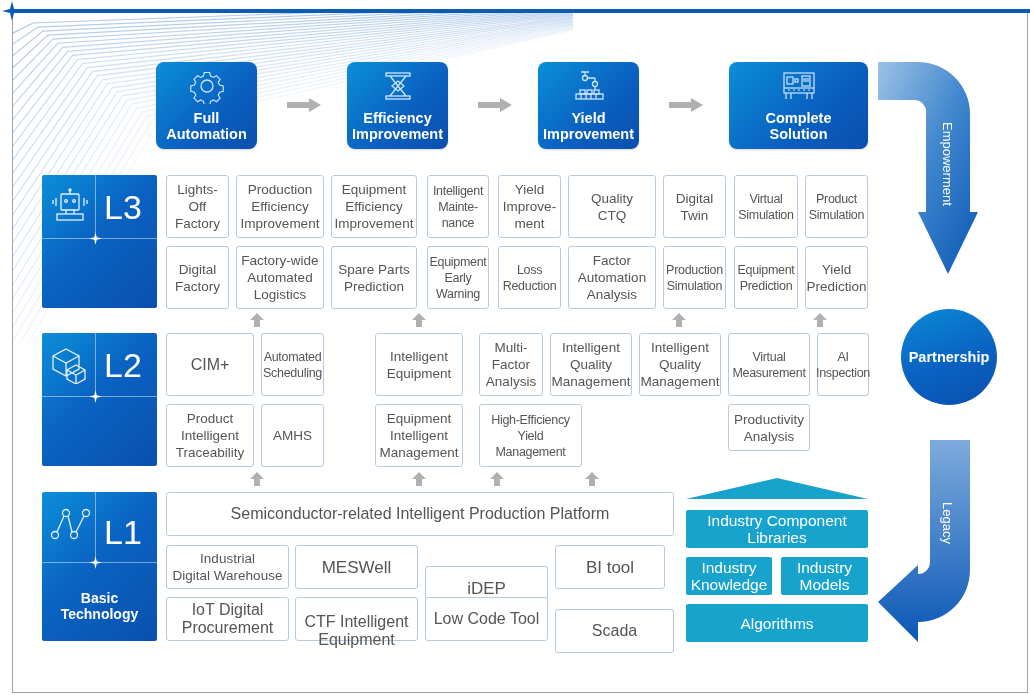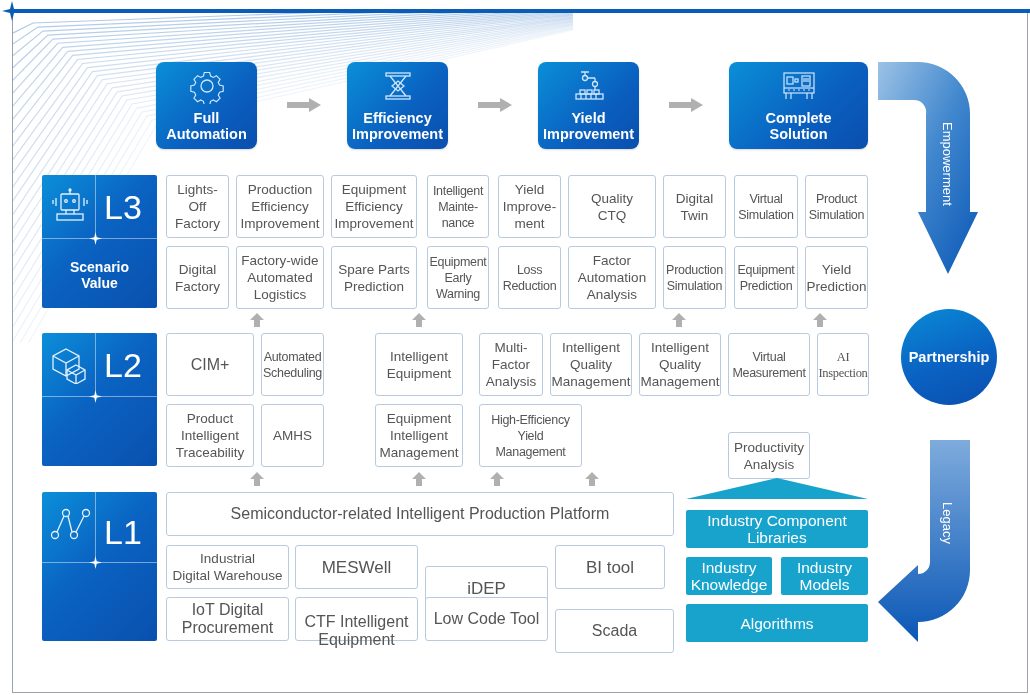--- a/index.html
+++ b/index.html
@@ -190,24 +190,20 @@
       <path d="M6 10v8 M34 10v8 M3 12v4 M37 12v4"></path>
     <path d="M16 22v4 M24 22v4"></path>
       <rect x="7" y="26" width="26" height="6"></rect>
   </svg>
   <div class="vline"></div>
   <div class="code">L3</div>
   <div class="hline"></div>
   <svg class="spark" viewBox="0 0 13 13">
       <path d="M6.5 0 L7.7 5.3 L13 6.5 L7.7 7.7 L6.5 13 L5.3 7.7 L0 6.5 L5.3 5.3 Z" fill="#fff"></path>
     </svg>
-  <div class="name" style="top:84px;">
-      <div>Scenario</div>
-      <div>Value</div>
-    </div>
 </div>
 
 <div class="level" style="top:333px;height:133px;">
   <svg class="icon" width="40" height="38" viewBox="0 0 40 38" fill="none" stroke="#e5f1fc" stroke-width="1.3">
     <path d="M16 3 L29 10 V23 L16 30 L3 23 V10 Z M3 10 L16 17 L29 10 M16 17 V30"></path>
     <path d="M26 19 L35 24 V33 L26 38 L17 33 V24 Z M17 24 L26 29 L35 24 M26 29 V38"></path>
   </svg>
   <div class="vline"></div>
   <div class="code">L2</div>
   <div class="hline"></div>
@@ -223,20 +219,24 @@
       <circle cx="24" cy="30" r="3.5"></circle>
       <circle cx="36" cy="8" r="3.5"></circle>
     <path d="M7 27 L14 11 M18 11 L22 27 M26 27 L34 11"></path>
   </svg>
   <div class="vline" style="height:70px;"></div>
   <div class="code" style="top:22px;">L1</div>
   <div class="hline" style="top:70px;"></div>
   <svg class="spark" style="top:64px;" viewBox="0 0 13 13">
       <path d="M6.5 0 L7.7 5.3 L13 6.5 L7.7 7.7 L6.5 13 L5.3 7.7 L0 6.5 L5.3 5.3 Z" fill="#fff"></path>
     </svg>
+  <div class="name" style="top:98px;">
+      <div>Basic</div>
+      <div>Technology</div>
+    </div>
 </div>
 
 <div id="l3boxes">
     <div class="box" style="left: 166px; top: 175px; width: 63px; height: 63px;">
       <span style="white-space: pre-line;">Lights-Off
 Factory</span>
     </div>
     <div class="box" style="left: 236px; top: 175px; width: 88px; height: 63px;">
       <span style="white-space: pre-line;">Production
 Efficiency
@@ -339,42 +339,42 @@
     <div class="box" style="left: 639px; top: 333px; width: 82px; height: 63px;">
       <span style="white-space: pre-line;">Intelligent
 Quality
 Management</span>
     </div>
     <div class="box sm" style="left: 728px; top: 333px; width: 82px; height: 63px;">
       <span style="white-space: pre-line;">Virtual
 Measurement</span>
     </div>
     <div class="box sm" style="left: 817px; top: 333px; width: 52px; height: 63px;">
-      <span style="white-space: pre-line; font-family: Liberation Serif, serif;">AI
+      <span style="white-space: pre-line;">AI
 Inspection</span>
     </div>
     <div class="box" style="left: 166px; top: 404px; width: 88px; height: 63px;">
       <span style="white-space: pre-line;">Product
 Intelligent
 Traceability</span>
     </div>
     <div class="box" style="left: 261px; top: 404px; width: 63px; height: 63px;">
       <span style="white-space: pre-line;">AMHS</span>
     </div>
     <div class="box" style="left: 375px; top: 404px; width: 88px; height: 63px;">
       <span style="white-space: pre-line;">Equipment
 Intelligent
 Management</span>
     </div>
     <div class="box sm" style="left: 479px; top: 404px; width: 103px; height: 63px;">
       <span style="white-space: pre-line;">High-Efficiency
 Yield
 Management</span>
     </div>
-    <div class="box" style="left: 728px; top: 404px; width: 82px; height: 47px; margin-top: 28px;">
+    <div class="box" style="left: 728px; top: 404px; width: 82px; height: 47px;">
       <span style="white-space: pre-line;">Productivity
 Analysis</span>
     </div>
   </div>
 
 <div id="l1boxes">
     <div class="box lg" style="left: 166px; top: 492px; width: 508px; height: 44px;">
       <span style="white-space: pre-line;">Semiconductor-related Intelligent Production Platform</span>
     </div>
     <div class="box" style="left: 166px; top: 545px; width: 123px; height: 44px;">

